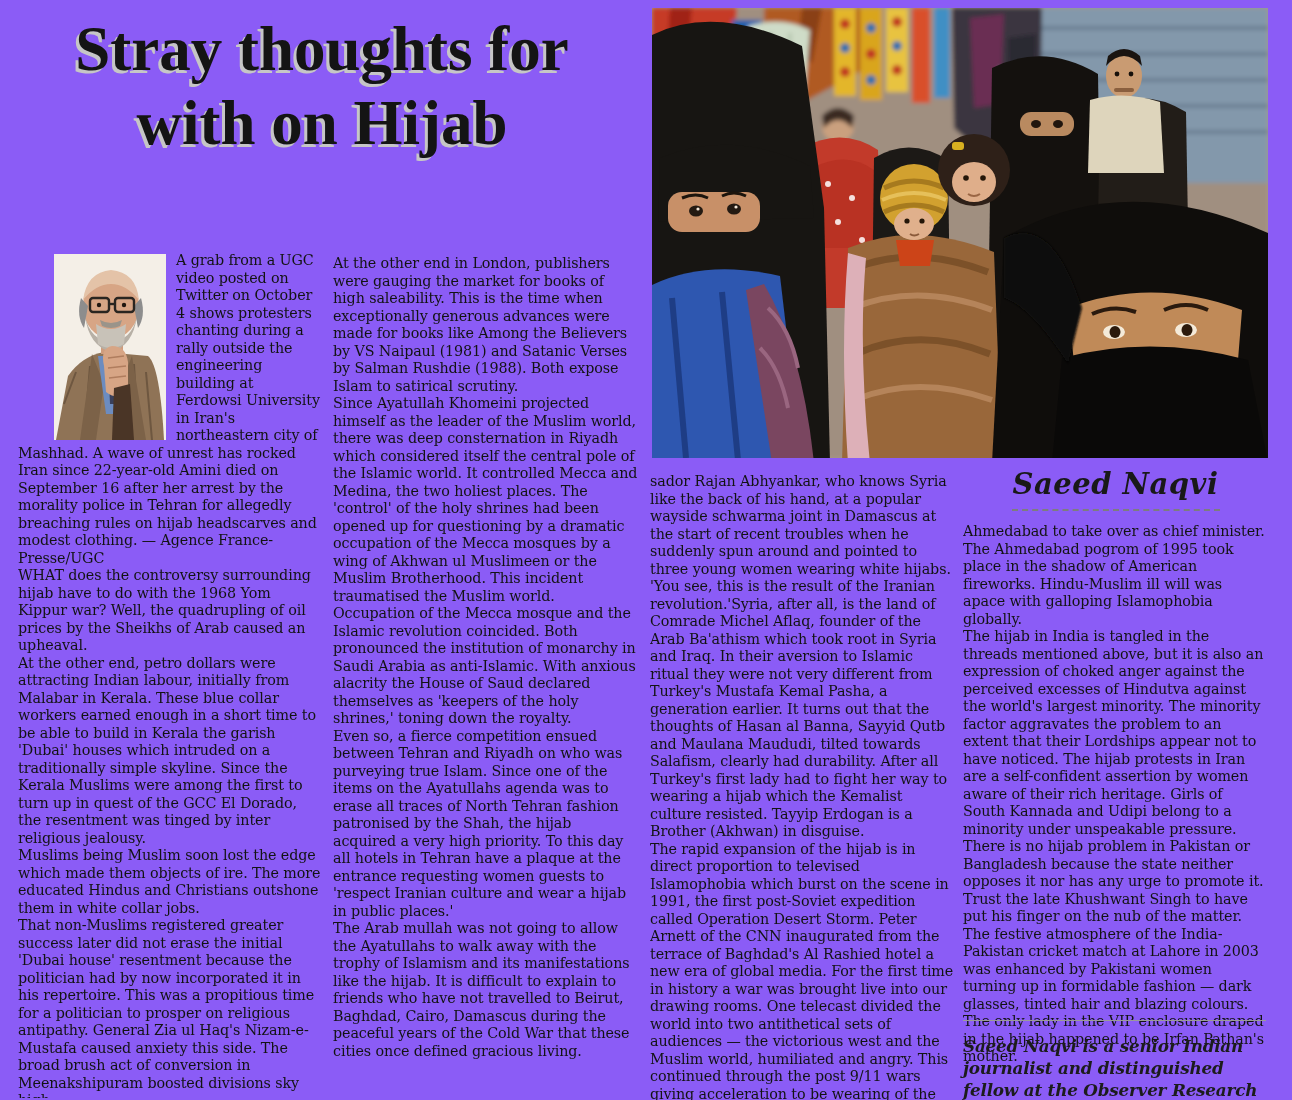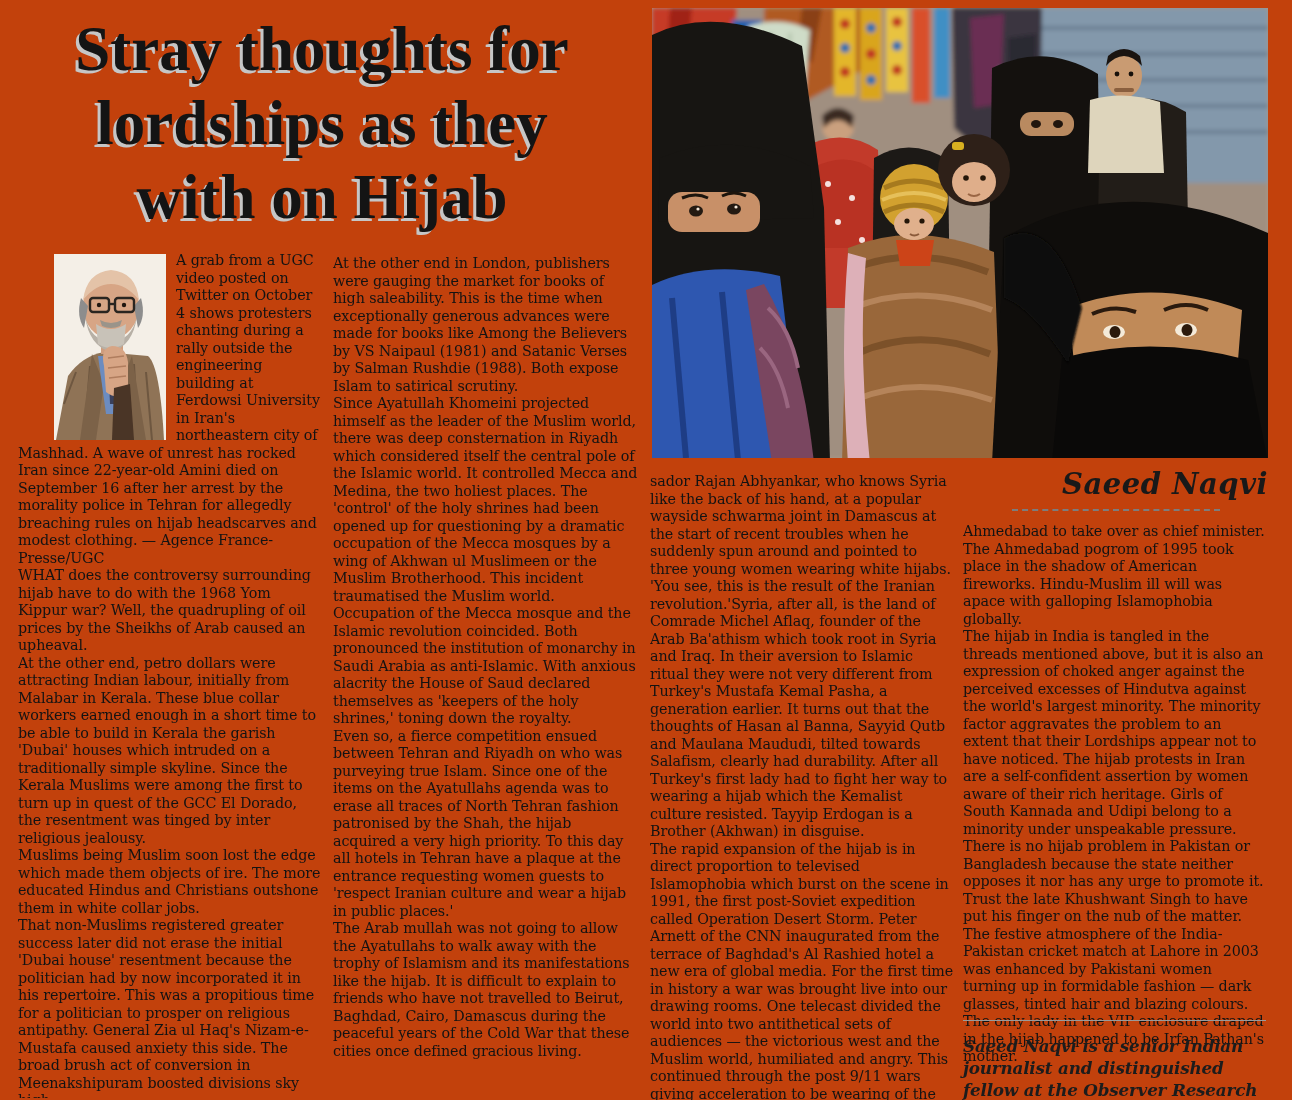--- a/index.html
+++ b/index.html
@@ -1,19 +1,19 @@
 <!DOCTYPE html>
 <html><head>
 <meta charset="utf-8">
 <style>
   html,body{margin:0;padding:0;background:#ffffff;}
   .page{
     position:relative;
     width:1292px;height:1100px;
-    background:#c2410c;
+    background:#8b5cf6;
     overflow:hidden;
     font-family:"DejaVu Serif", serif;
   }
   
   .headline{
     position:absolute;left:14px;top:12px;width:616px;height:232px;
     margin:0;
     text-align:center;
     font-family:"Liberation Serif", serif;
     font-weight:bold;
@@ -45,21 +45,21 @@
   .col4 .paras{max-height:550px;overflow:hidden;}
   
   .author-photo{
     float:left;
     width:112px;height:186px;
     margin:2px 10px 4px 36px;
     background:#f6f2ec;
   }
   .author-photo svg{display:block;width:100%;height:100%;}
   
-  .byline-block{padding:6px 0 12px 0;text-align:right;}
+  .byline-block{padding:6px 0 12px 0;text-align:center;}
   .byline-name{
     font-family:"DejaVu Serif", serif;
     font-weight:bold;font-style:italic;
     font-size:29px;line-height:32px;color:#191919;
     letter-spacing:0.5px;
   }
   .byline-dashes{
     width:208px;height:0;
     margin:9px auto 0 auto;
     border-top:2px dashed #7d7d7d;
@@ -75,21 +75,20 @@
     letter-spacing:-0.2px;
   }
 </style>
 </head>
 <body>
 
 <div class="page">
 
   <h1 class="headline">
     <span>Stray thoughts for</span>
-    <span>lordships as they</span>
     <span>with on Hijab</span>
   </h1>
 
   <div class="lead-photo">
     <svg viewBox="0 0 616 450" preserveAspectRatio="none" aria-hidden="true">
       <defs>
         <filter id="bgblur" x="-5%" y="-5%" width="110%" height="110%">
             <feGaussianBlur stdDeviation="2.2"></feGaussianBlur>
           </filter>
         <filter id="soft" x="-5%" y="-5%" width="110%" height="110%">

